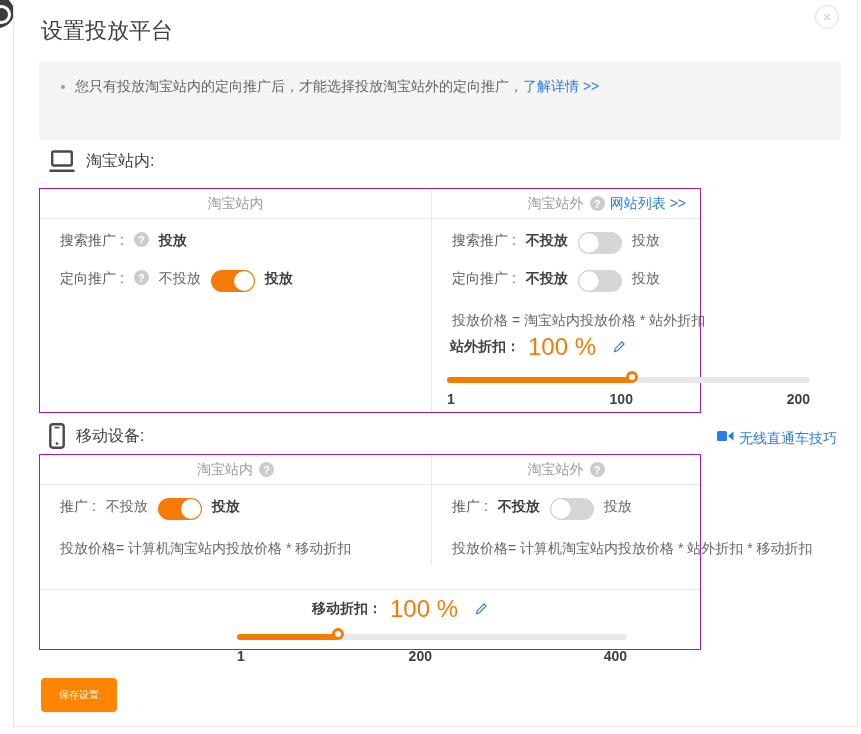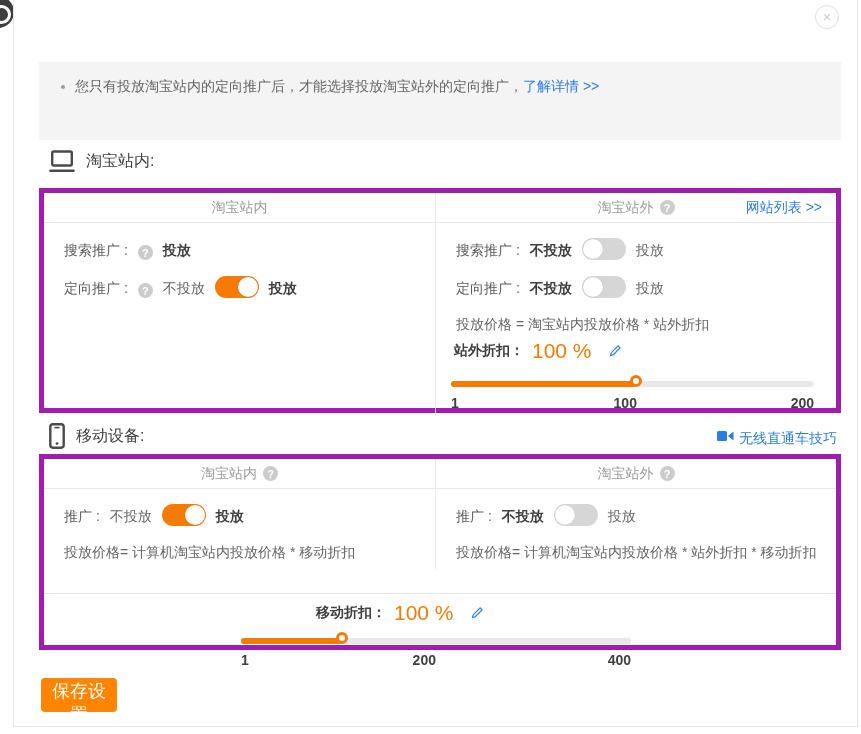--- a/index.html
+++ b/index.html
@@ -41,48 +41,48 @@
     background:#fff; box-shadow:0 0 1px rgba(0,0,0,.25); }
   .toggle.on .knob { left:auto; right:1px; }
 
   .sec-head { position:absolute; left:35px; display:flex; align-items:center; gap:11px;
     font-size:16px; color:#3f3f3f; }
   .sec-head.s1 { top:150px; }
   .sec-head.s2 { top:423px; }
   .tips-link { position:absolute; right:20px; top:430px; display:flex; align-items:flex-start; gap:5px;
     color:var(--link-blue); cursor:pointer; }
 
-  .tbl { position:absolute; left:25px; width:802px; border:5px solid #a21caf; background:#fff; }
+  .tbl { position:absolute; left:25px; width:662px; border:1px solid #a21caf; background:#fff; }
   .tbl.t1 { top:188px; height:225px; }
   .tbl.t2 { top:454px; height:196px; }
   .thead { display:flex; height:30px; border-bottom:1px solid #e8e8e8; }
   .th { display:flex; align-items:center; justify-content:center; gap:6px; color:#9c9c9c; position:relative; }
   .th.c1 { width:392px; border-right:1px solid #e8e8e8; }
   .th.c2 { flex:1; }
   .site-list { position:absolute; right:14px; top:6px; color:var(--link-blue); cursor:pointer; }
   .tbody { position:relative; display:flex; }
   .t1 .tbody { height:193px; }
   .t2 .tbody { height:80px; }
   .cell { position:relative; }
   .cell.left { width:392px; border-right:1px solid #e8e8e8; }
   .cell.right { flex:1; }
 
-  .row { position:absolute; left:20px; display:flex; align-items:flex-end; gap:10px; height:24px; white-space:nowrap; }
+  .row { position:absolute; left:20px; display:flex; align-items:flex-start; gap:10px; height:24px; white-space:nowrap; }
   .row.r1 { top:13px; } .row.r2 { top:51px; }
   .lbl { color:#5d5d5d; }
   .sel { color:#3f3f3f; font-weight:bold; }
   .un { color:#666; }
   .formula { position:absolute; left:20px; color:#666; white-space:nowrap; }
   .t1 .formula { top:93px; }
   .t2 .formula { top:55px; }
   .t2 .row.r1 { top:13px; }
 
   .disc { position:absolute; display:flex; align-items:center; gap:8px; height:26px; }
   .disc .dl { font-weight:bold; color:#3f3f3f;font-family:Liberation Serif, serif; }
-  .disc .dv { color:var(--accent); font-size:21px; }
+  .disc .dv { color:var(--accent); font-size:24px; }
   .disc .pencil { margin-left:8px; cursor:pointer; }
   .disc.c { left:18px; top:115px; }
   .disc.m { left:272px; top:6px; }
 
   .q { display:inline-flex; width:15px; height:15px; border-radius:50%; background:#ccc; color:#fff;
     font-size:11px; font-weight:bold; align-items:center; justify-content:center; flex:none; cursor:pointer; }
   .q::before { content:"?"; }
 
   .slider { position:absolute; height:6px; background:#e8e8e8; border-radius:3px; cursor:pointer; }
   .slider .fill { position:absolute; left:0; top:0; height:6px; border-radius:3px; background:var(--accent); }
@@ -95,30 +95,31 @@
   .scale.s2 { left:197px; top:58px; width:390px; }
   .scale .mn { position:absolute; left:0; }
   .scale .md { position:absolute; transform:translateX(-50%); }
   .scale.s1 .md { left:48%; }
   .scale.s2 .md { left:47%; }
   .scale .mx { position:absolute; right:0; }
 
   .tfoot { position:relative; height:84px; border-top:1px solid #e8e8e8;margin-top:24px; }
 
   .save-btn { position:absolute; left:27px; top:678px; width:76px; height:34px; border:none;
-    border-radius:4px; background:var(--button-orange); color:#fff; font-size:18px; cursor:pointer;
+    border-radius:4px; background:var(--button-orange); color:#fff; font-size:10px; cursor:pointer;
     font-family:inherit; }
 </style>
 </head>
 <body>
 
 <div class="corner-blob"></div>
 
 <div class="modal">
 
+  <div class="title">设置投放平台</div>
   <div class="close">×</div>
 
   <div class="notice">
     <div class="n-row">
       <span class="dot"></span>
       <span>您只有投放淘宝站内的定向推广后，才能选择投放淘宝站外的定向推广，</span>
       <span class="link">了解详情 &gt;&gt;</span>
     </div>
   </div>
 

